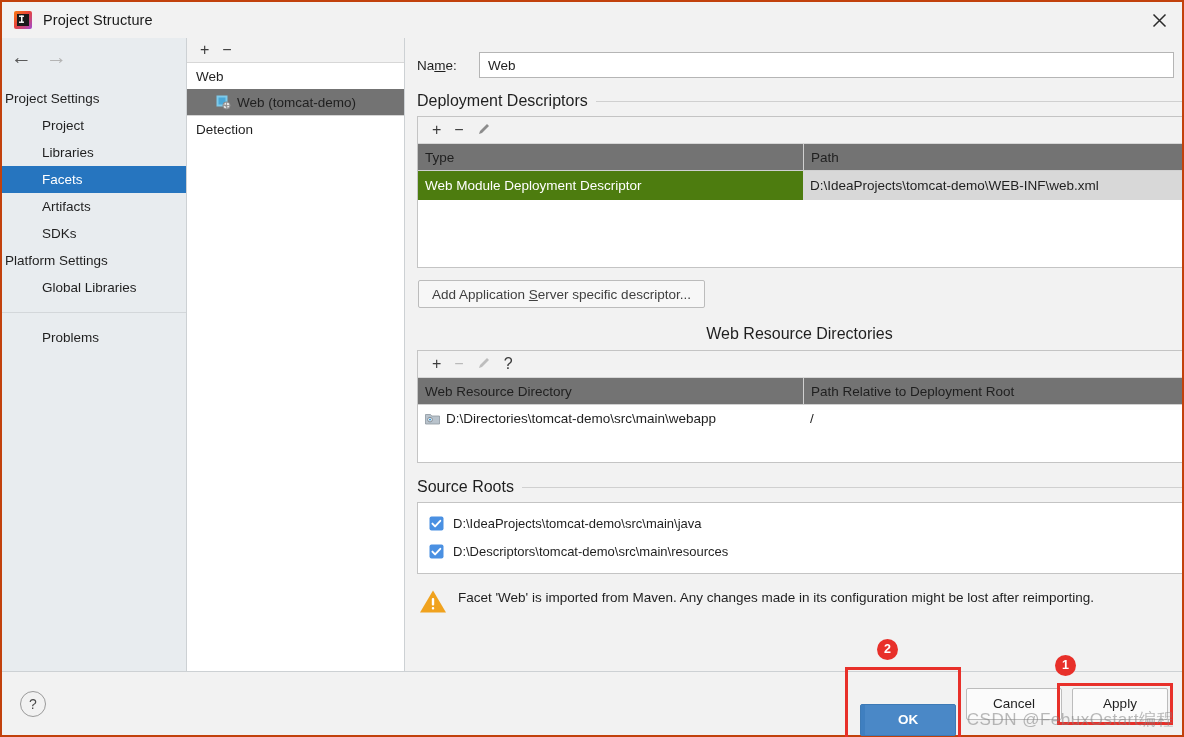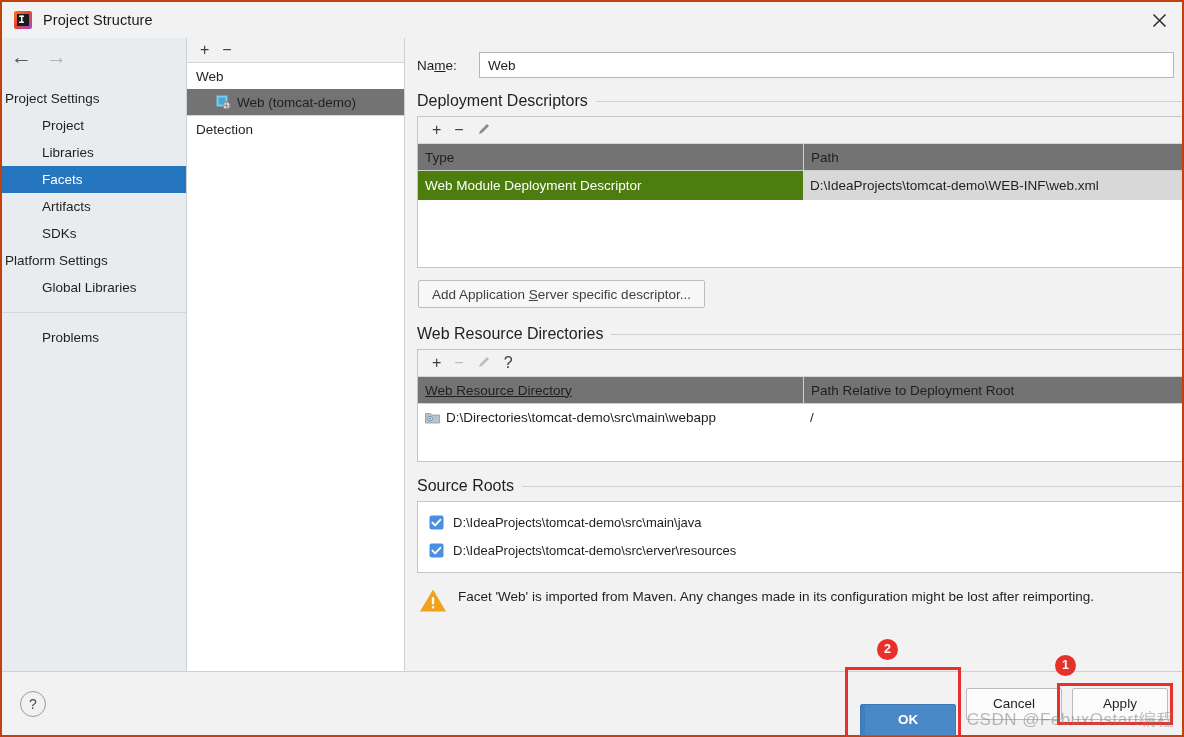--- a/index.html
+++ b/index.html
@@ -360,38 +360,38 @@
         <div class="data-row row-sel">
           <div class="data-cell c1" style="width:385px;">Web Module Deployment Descriptor</div>
           <div class="data-cell c2" style="flex:1 1 auto;">D:\IdeaProjects\tomcat-demo\WEB-INF\web.xml</div>
         </div>
         <div class="filler" style="height:67px;"></div>
       </div>
 
       <button class="btn-plain"><span>Add Application <u>S</u>erver specific descriptor...</span></button>
 
       
-      <div class="section-head" style="margin-top:17px;">
+      <div class="section-head" style="margin-top:17px;flex-direction:column;">
         <span>Web Resource Directories</span>
         <span class="line"></span>
       </div>
 
       <div class="tbl-wrap" style="width:779px;">
         <div class="tbl-toolbar">
           <span class="tb-ico">+</span>
           <span class="tb-ico disabled">−</span>
           <span class="tb-ico">
             <svg width="14" height="14" viewBox="0 0 14 14">
                 <path d="M2 12l1-3 7-7 2 2-7 7-3 1z" fill="#bdbdbd"></path>
               </svg>
           </span>
           <span class="tb-ico">?</span>
         </div>
         <div class="hdr-row">
-          <div class="hdr-cell" style="width:385px;text-decoration:underline;">Web Resource Directory</div>
+          <div class="hdr-cell" style="width:385px;">Web Resource Directory</div>
           <div class="hdr-cell" style="flex:1 1 auto;">Path Relative to Deployment Root</div>
         </div>
         <div class="data-row" style="height:26px;">
           <div class="data-cell" style="width:385px;">
             <span class="dir-icon">
               <svg viewBox="0 0 15 13" width="15" height="13">
                 <path d="M0.5 2.5h5l1.3 1.5h7.7v8H0.5z" fill="#b9c3cc" stroke="#8d97a0" stroke-width="0.8"></path>
                 <circle cx="5" cy="7.6" r="2.3" fill="#ffffff" stroke="#6b7680" stroke-width="0.8"></circle>
                 <circle cx="5" cy="7.6" r="1.1" fill="#3b9ad9"></circle>
               </svg>
@@ -419,21 +419,21 @@
           </span>
           <span>D:\IdeaProjects\tomcat-demo\src\main\java</span>
         </div>
         <div class="root-row">
           <span class="cbx">
             <svg viewBox="0 0 15 15" width="15" height="15">
               <rect x="0.5" y="0.5" width="14" height="14" rx="2" fill="#4a90e2"></rect>
               <path d="M3.4 7.6l2.7 2.8 5.2-5.6" stroke="#ffffff" stroke-width="1.9" fill="none" stroke-linecap="round" stroke-linejoin="round"></path>
             </svg>
           </span>
-          <span>D:\IdeaProjects\tomcat-demo\src\erver\resources</span>
+          <span>D:\Descriptors\tomcat-demo\src\main\resources</span>
         </div>
       </div>
 
       
       <div class="warn-row">
         <span class="warn-ico">
           <svg viewBox="0 0 28 25" width="28" height="25">
             <path d="M14 1.5 L27 23.5 H1 Z" fill="#f0a21e"></path>
             <rect x="12.8" y="9" width="2.4" height="7.4" rx="1" fill="#ffffff"></rect>
             <rect x="12.8" y="18" width="2.4" height="2.4" rx="1" fill="#ffffff"></rect>

